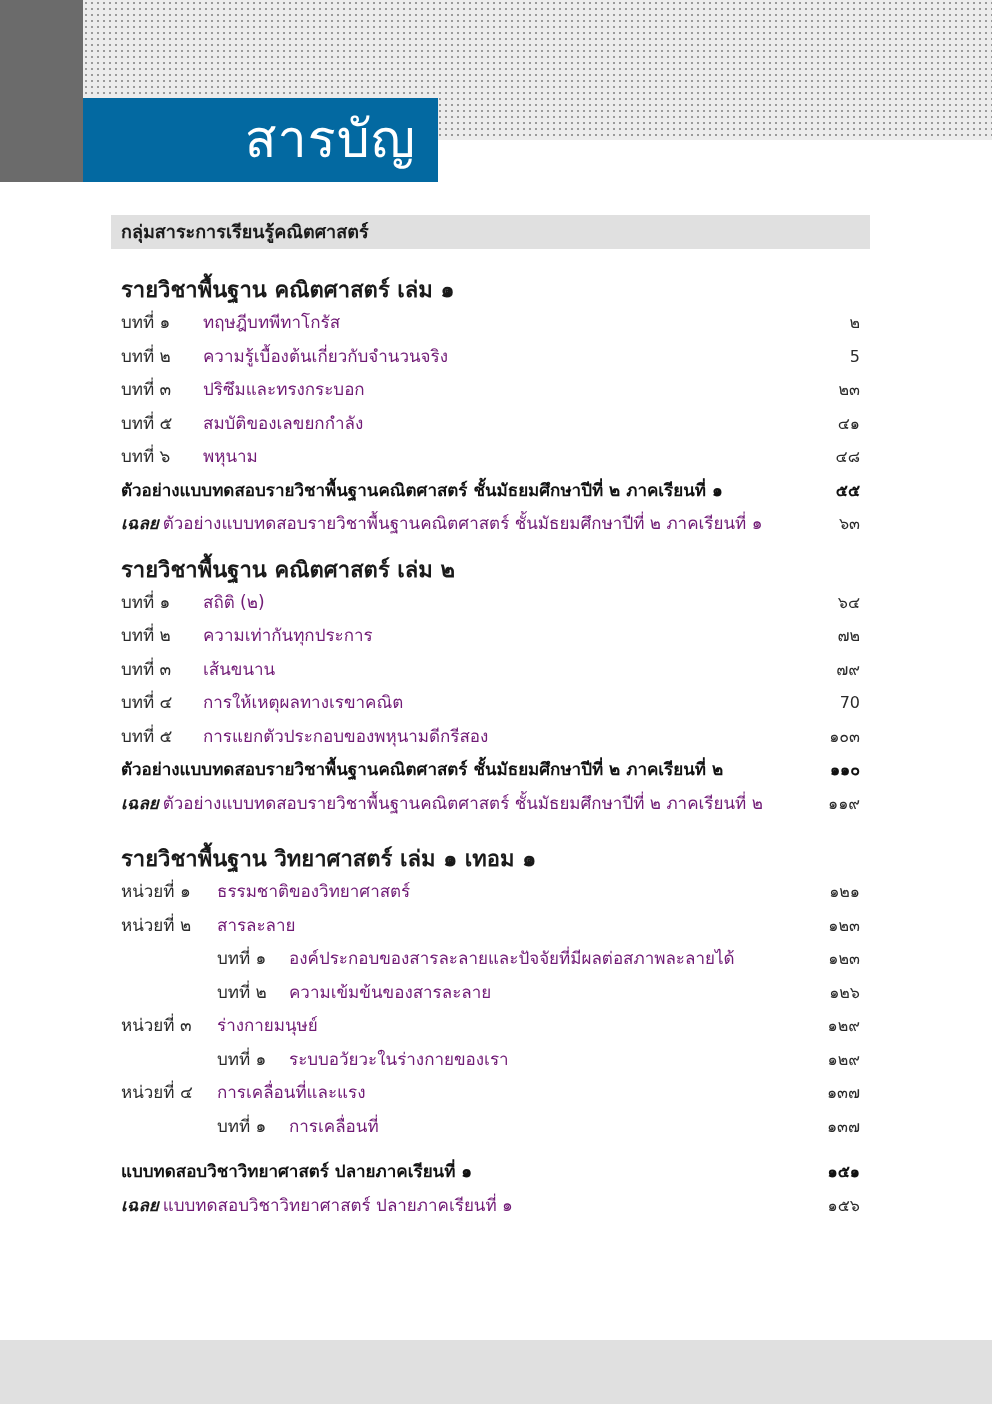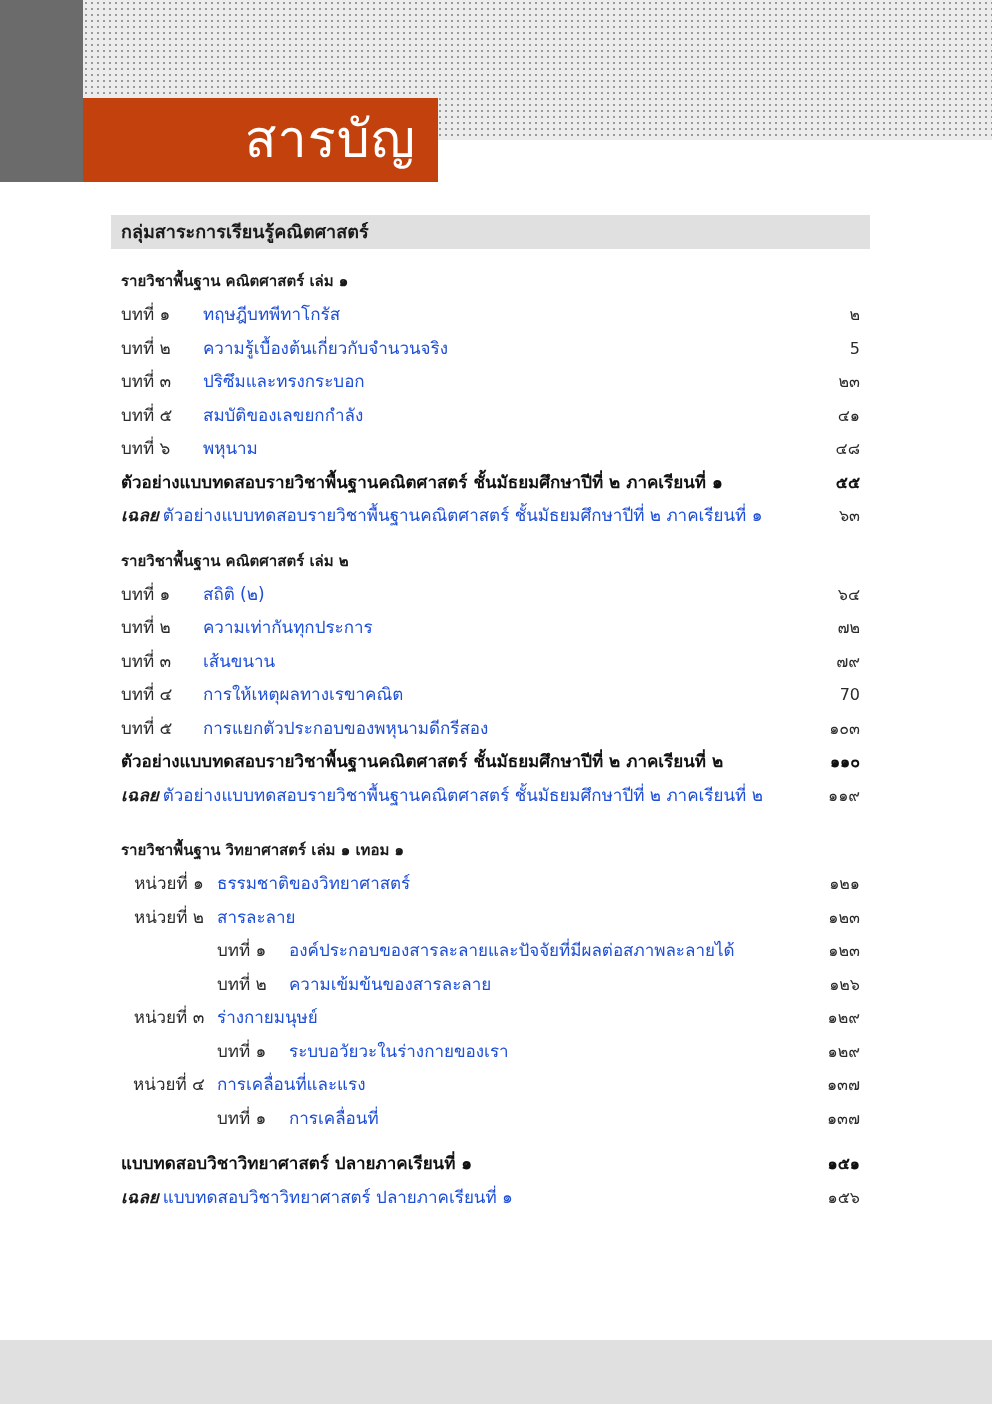--- a/index.html
+++ b/index.html
@@ -9,43 +9,43 @@
     font-family:"DejaVu Sans", sans-serif;
   }
   .dots {
     position:absolute; left:83px; top:0; width:909px; height:140px;
     background-color:#ececec;
     background-image:radial-gradient(circle, #9a9a9a 0.8px, transparent 1.1px);
     background-size:6px 6px;
   }
   .dark-left { position:absolute; left:0; top:0; width:83px; height:182px; background:#6b6b6b; }
   .title-bar {
-    position:absolute; left:83px; top:98px; width:355px; height:84px; background:#c2410c;
+    position:absolute; left:83px; top:98px; width:355px; height:84px; background:#0369a1;
   }
   .title-bar span {
     position:absolute; right:22px; top:6px; color:#ffffff;
     font-family:"DejaVu Sans", sans-serif; font-size:52px; line-height:70px; letter-spacing:1px;
   }
   .content { position:absolute; left:111px; top:215px; width:759px; }
   .section-bar {
     background:#e0e0e0; height:34px; line-height:34px; padding-left:10px;
-    font-weight:bold; font-size:18px; color:#1a1a1a; margin-bottom:16px;
+    font-weight:bold; font-size:18px; color:#1a1a1a; margin-bottom:24px;
   }
   .subject {
-    font-weight:bold; font-size:15px; height:33px; line-height:33px; padding-left:10px;
+    font-weight:bold; font-size:22px; height:33px; line-height:33px; padding-left:10px;
   }
   .row {
     position:relative; height:33.5px; line-height:33.5px; font-size:17px; padding-left:10px;
     white-space:nowrap;
   }
   .row .lbl { display:inline-block; width:82px; color:#2a2a2a; }
-  .row .lbl.unit { width:96px;text-align:center; }
+  .row .lbl.unit { width:96px; }
   .row.indent { padding-left:106px; }
   .row.indent .lbl { width:72px; }
-  .row .ttl { color:#1d4ed8; }
+  .row .ttl { color:#701a75; }
   .row .pg {
     position:absolute; right:10px; top:0; color:#2a2a2a; font-size:16px;
   }
   .row.bold .ttl, .row.bold .pg { font-weight:bold; color:#111; }
   .row .ans { font-style:italic; font-weight:bold; margin-right:4px; }
   .gap { height:12px; }
   .gap-lg { height:22px; }
   .footer { position:absolute; left:0; top:1340px; width:992px; height:64px; background:#e0e0e0; }
 </style>
 </head>

